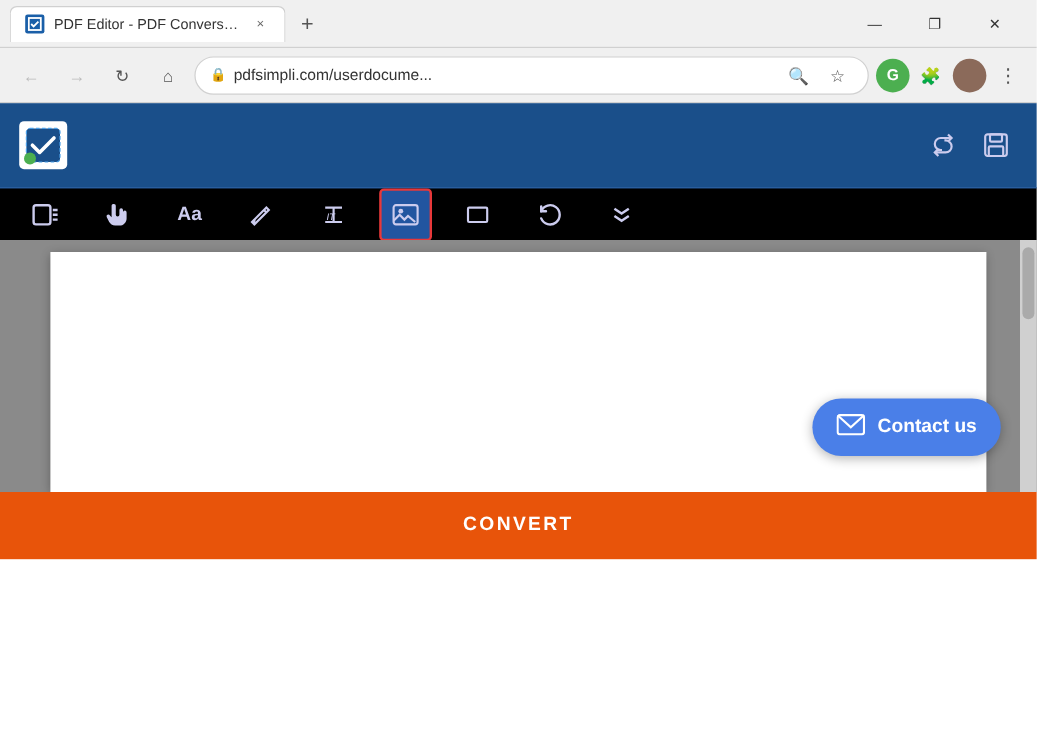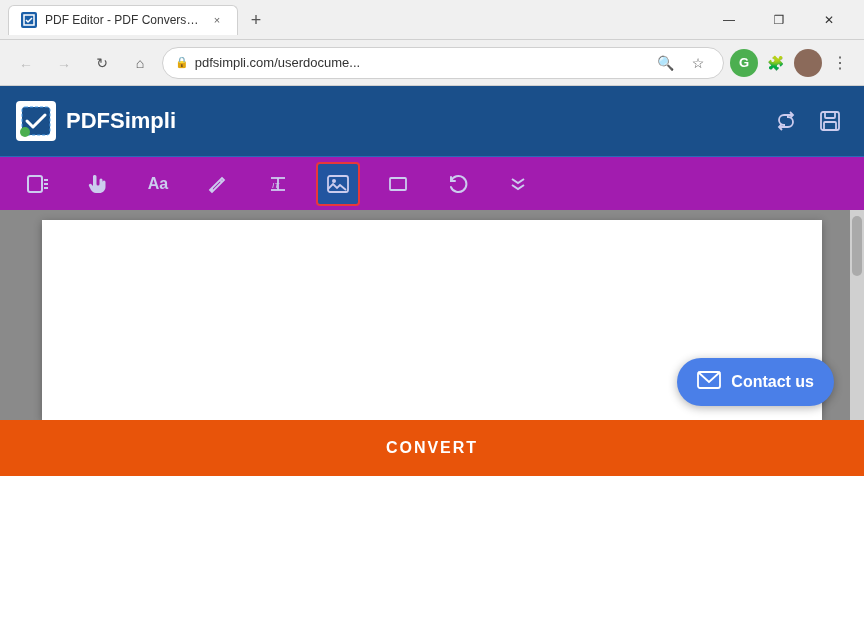--- a/index.html
+++ b/index.html
@@ -172,22 +172,22 @@
       width: 10px; height: 10px;
       background: #4CAF50;
       border-radius: 50%;
       position: absolute;
       bottom: 4px;
       left: 4px;
     }
 
     
     .toolbar {
-      background: #a21caf;
-      height: 54px;
+      background: #000000;
+      height: 44px;
       display: flex;
       align-items: center;
       padding: 0 16px;
       gap: 16px;
       border-top: 1px solid #2a6ab8;
     }
     .tool-btn {
       width: 44px; height: 44px;
       display: flex; align-items: center; justify-content: center;
       border-radius: 4px;
@@ -261,21 +261,21 @@
       letter-spacing: 2px;
       cursor: pointer;
       width: 100%;
       text-align: center;
       padding: 0 20px;
     }
 
     
     .contact-us-btn {
       position: absolute;
-      bottom: 70px;
+      bottom: 86px;
       right: 30px;
       background: #4a7fe8;
       border-radius: 28px;
       height: 48px;
       display: flex;
       align-items: center;
       gap: 10px;
       padding: 0 20px;
       cursor: pointer;
       box-shadow: 0 2px 10px rgba(0,0,0,0.3);
@@ -344,21 +344,20 @@
   <div class="logo-area">
     <div class="logo-icon">
       <svg width="32" height="32" viewBox="0 0 32 32">
         <rect x="2" y="2" width="28" height="28" rx="3" fill="#1a4f8a"></rect>
         <polyline points="7,16 13,22 25,10" fill="none" stroke="#fff" stroke-width="3" stroke-linecap="round" stroke-linejoin="round"></polyline>
 
         <rect x="2" y="2" width="28" height="28" rx="3" fill="none" stroke="#4a9fe8" stroke-width="1" stroke-dasharray="3,2"></rect>
       </svg>
       <div class="logo-dot"></div>
     </div>
-    <span class="logo-text">PDFSimpli</span>
   </div>
   <div class="header-right-btns">
     <div class="hdr-btn">
       <svg width="22" height="22" viewBox="0 0 22 22" fill="none" stroke="#cce" stroke-width="1.8">
         <path d="M15 8l3-3-3-3M18 5H9a5 5 0 000 10h1M7 14l-3 3 3 3M4 17h9a5 5 0 000-10H12"></path>
       </svg>
     </div>
     <div class="hdr-btn">
       <svg width="22" height="22" viewBox="0 0 22 22" fill="none" stroke="#cce" stroke-width="1.8">
         <rect x="2" y="2" width="18" height="18" rx="2"></rect>

